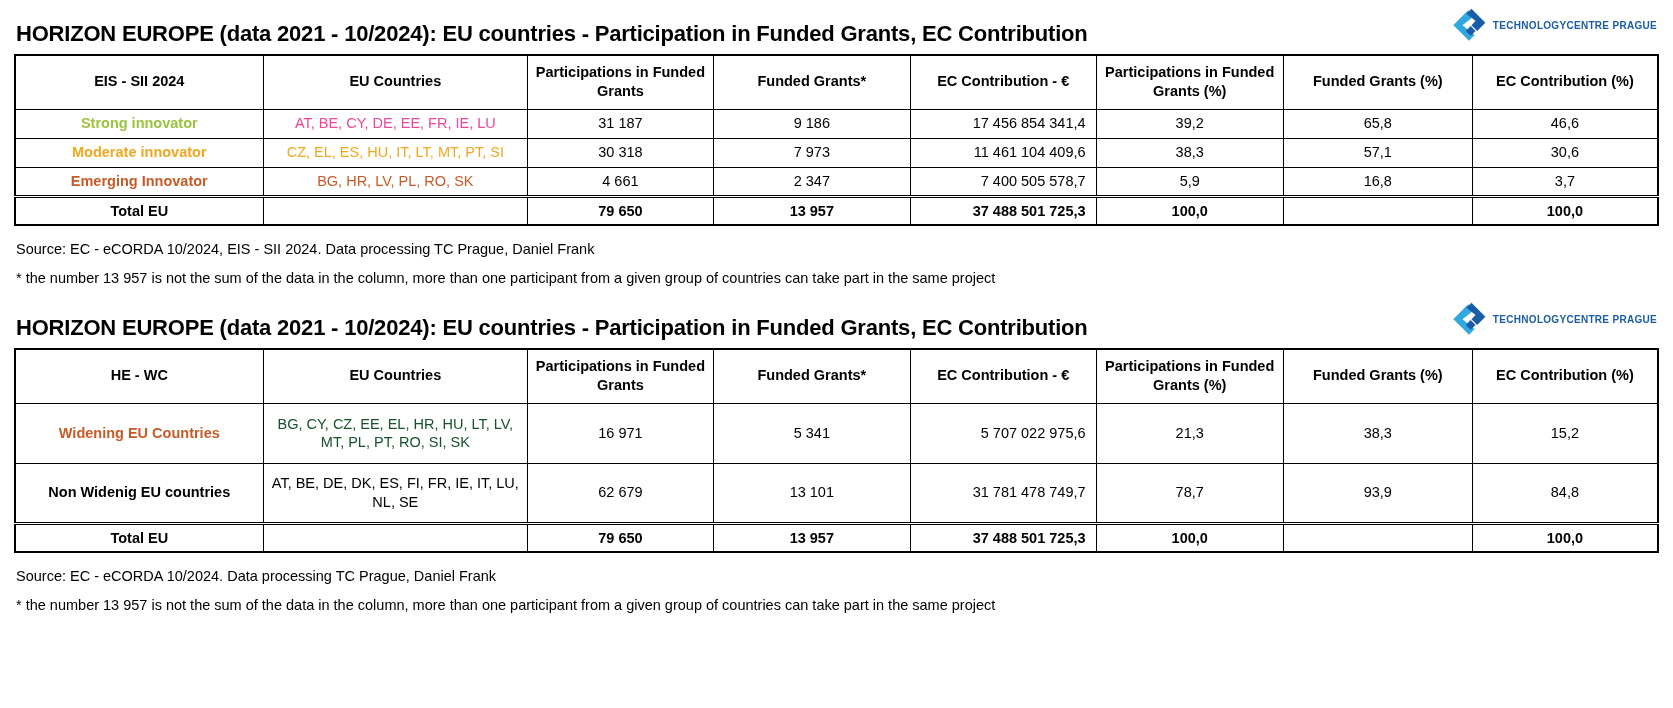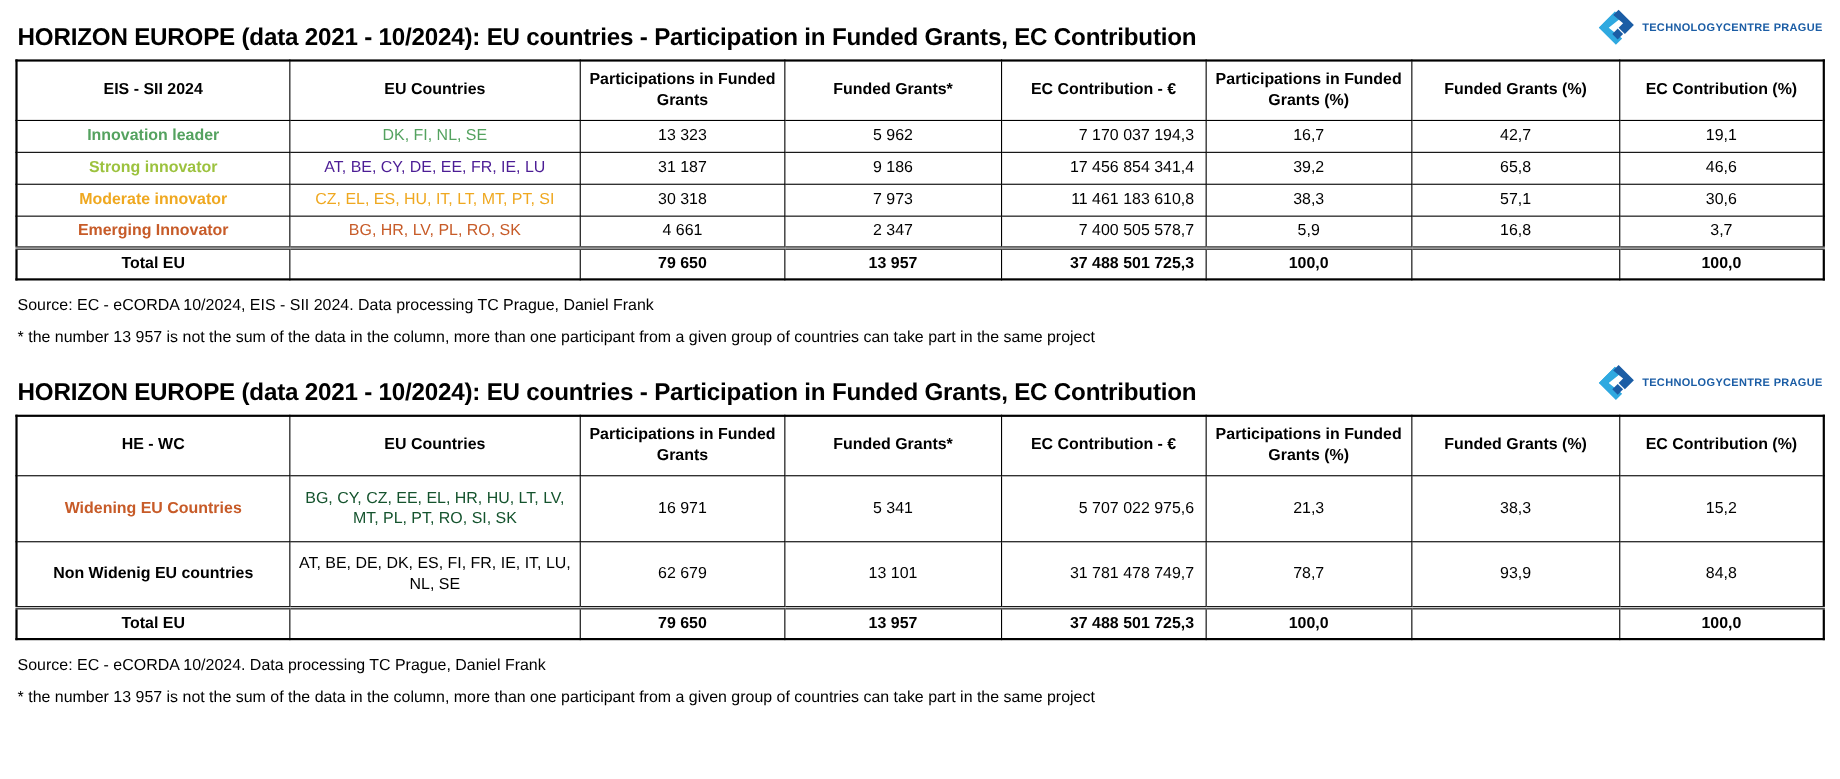--- a/index.html
+++ b/index.html
@@ -80,45 +80,35 @@
           <th>Participations in Funded Grants</th>
           <th>Funded Grants*</th>
           <th>EC Contribution - €</th>
           <th>Participations in Funded Grants (%)</th>
           <th>Funded Grants (%)</th>
           <th>EC Contribution (%)</th>
         </tr>
       </thead>
       <tbody id="tbody-0">
           <tr>
-            <td class="lbl" style="color: rgb(84, 162, 95);">Innovation leader</td>
-            <td style="color: rgb(84, 162, 95);">DK, FI, NL, SE</td>
-            <td>13 323</td>
-            <td>5 962</td>
-            <td class="num-right">7 170 037 194,3</td>
-            <td>16,7</td>
-            <td>42,7</td>
-            <td>19,1</td>
-          </tr>
-          <tr>
             <td class="lbl" style="color: rgb(156, 194, 62);">Strong innovator</td>
-            <td style="color: #4c1d95;">AT, BE, CY, DE, EE, FR, IE, LU</td>
+            <td style="color: #ec4899;">AT, BE, CY, DE, EE, FR, IE, LU</td>
             <td>31 187</td>
             <td>9 186</td>
             <td class="num-right">17 456 854 341,4</td>
             <td>39,2</td>
             <td>65,8</td>
             <td>46,6</td>
           </tr>
           <tr>
             <td class="lbl" style="color: rgb(239, 168, 32);">Moderate innovator</td>
             <td style="color: rgb(239, 168, 32);">CZ, EL, ES, HU, IT, LT, MT, PT, SI</td>
             <td>30 318</td>
             <td>7 973</td>
-            <td class="num-right">11 461 183 610,8</td>
+            <td class="num-right">11 461 104 409,6</td>
             <td>38,3</td>
             <td>57,1</td>
             <td>30,6</td>
           </tr>
           <tr>
             <td class="lbl" style="color: rgb(199, 91, 40);">Emerging Innovator</td>
             <td style="color: rgb(199, 91, 40);">BG, HR, LV, PL, RO, SK</td>
             <td>4 661</td>
             <td>2 347</td>
             <td class="num-right">7 400 505 578,7</td>

